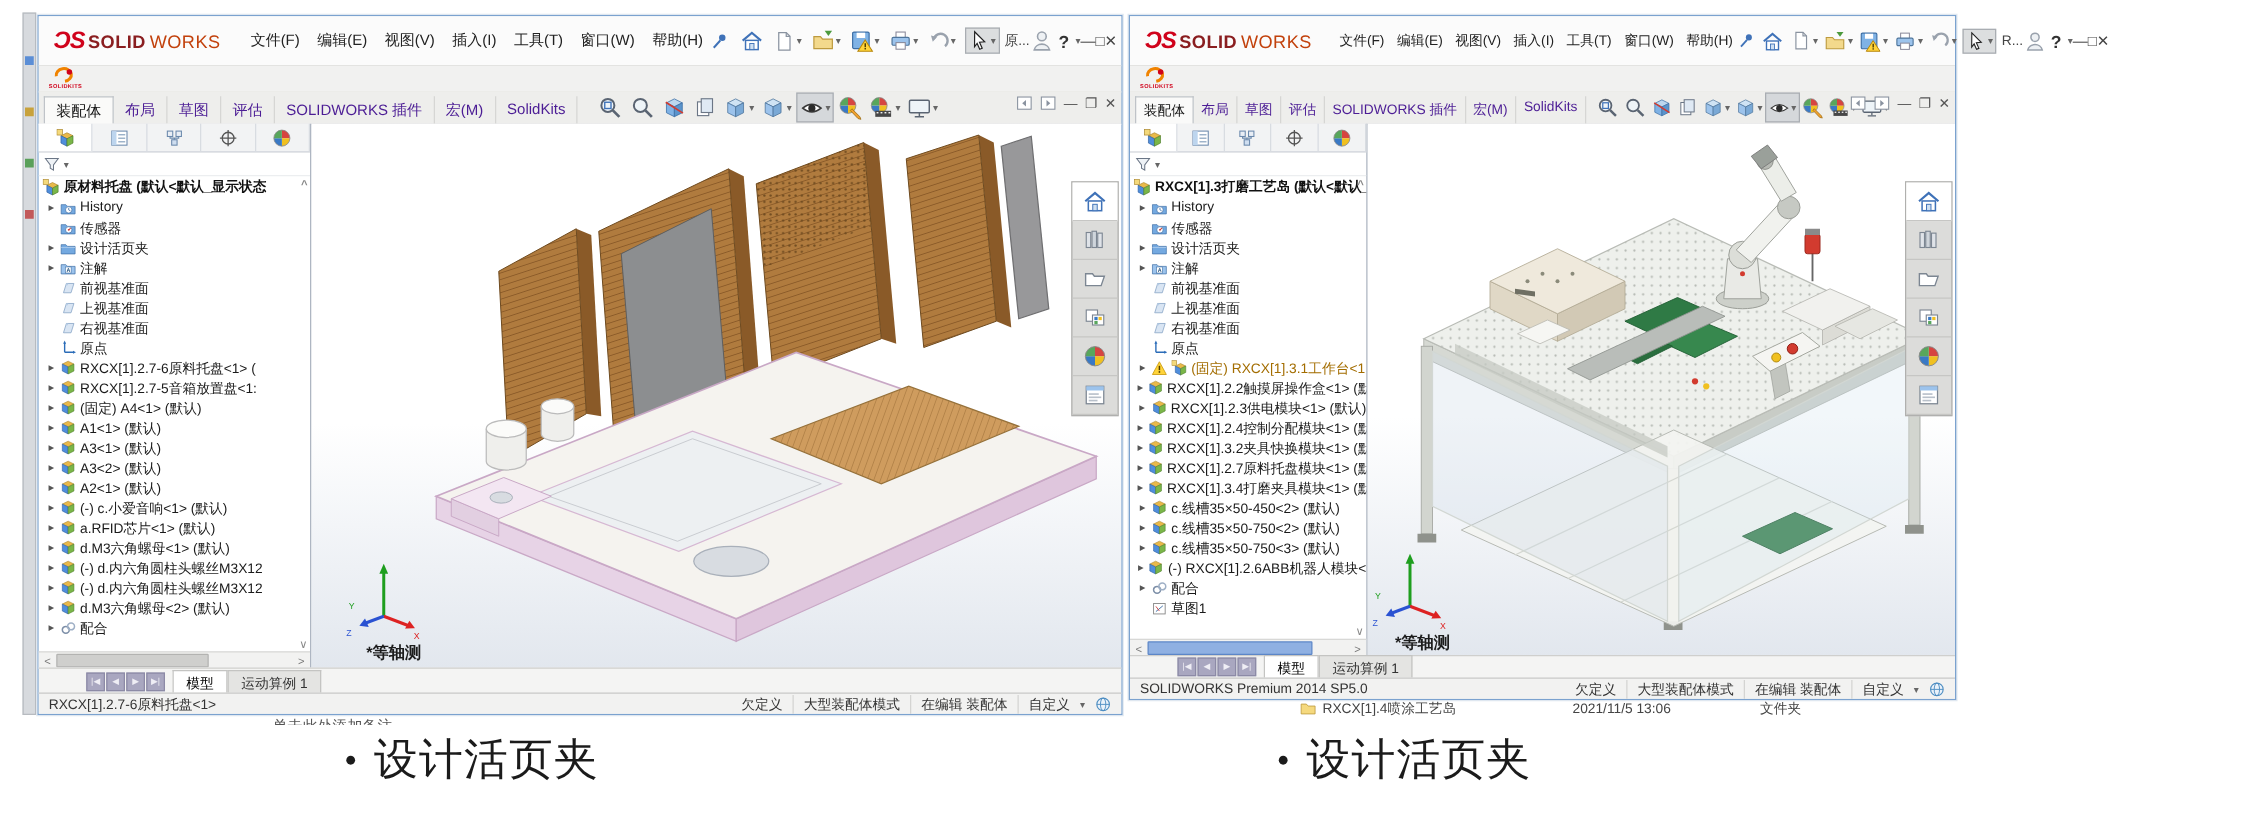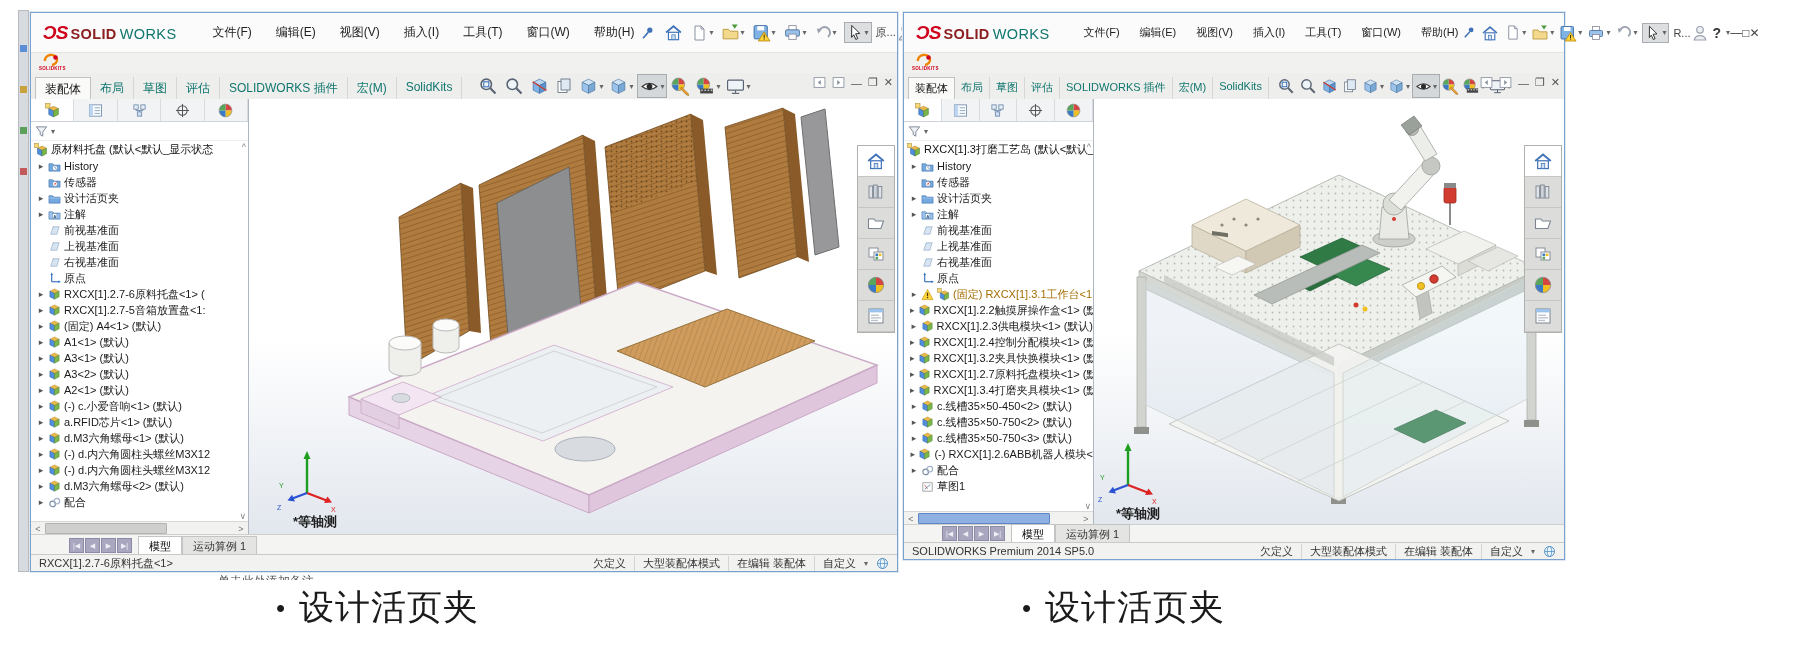--- a/index.html
+++ b/index.html
@@ -4,56 +4,56 @@
 <style>
   html,body{margin:0;padding:0;background:#ffffff;}
   body{font-family:"Liberation Sans","DejaVu Sans",sans-serif;color:#222;}
   #stage{position:relative;width:1794px;height:656px;background:#fff;overflow:hidden;}
   
   .w{position:absolute;background:#f4f5f6;border:1px solid #7ba2cf;box-sizing:border-box;box-shadow:0 0 0 1px #dfe7f0;}
   .tb{position:absolute;left:0;right:0;top:0;height:40px;background:#fbfbfb;border-bottom:1px solid #e3e3e1;display:flex;align-items:center;padding:16px 6px;box-sizing:border-box;}
   .logo{display:flex;align-items:baseline;gap:3px;margin:0 10px 0 6px;white-space:nowrap;}
   .logo .mark{font-weight:bold;font-style:italic;font-size:19px;color:#d0021b;letter-spacing:-1px;}
   .logo .solid{font-weight:bold;font-size:14.5px;color:#8a1e20;letter-spacing:.4px;}
-  .logo .works{font-size:14.5px;color:#0f766e;letter-spacing:.4px;}
-  .menubar{display:flex;gap:12px;margin-left:20px;white-space:nowrap;}
+  .logo .works{font-size:14.5px;color:#c2410c;letter-spacing:.4px;}
+  .menubar{display:flex;gap:2px;margin-left:8px;white-space:nowrap;}
   .menu-item{font-size:12px;color:#222;padding:3px 6px;cursor:default;}
   .compact .menu-item{font-size:11px;padding:3px 4px;}
   .qicons{display:flex;align-items:center;gap:7px;margin-left:10px;}
   .compact .qicons{gap:5px;margin-left:6px;}
   .qi{display:flex;align-items:center;}
   .caret{font-size:8px;color:#666;margin-left:1px;}
   .cursorbox{background:#dcdedf;border:1px solid #a9adb2;padding:1px 2px;display:flex;align-items:center;}
   .quicklabel{font-size:11px;color:#444;margin-left:4px;white-space:nowrap;}
   .tbsp{flex:1;}
   .help{font-size:14px;font-weight:bold;color:#333;margin:0 4px;}
   .winbtn{font-size:12px;color:#444;width:20px;text-align:center;}
   
   .kitsrow{position:absolute;left:0;right:0;top:40px;height:20px;background:#f1f1f0;border-bottom:1px solid #e0e0de;}
   .kitslogo{position:absolute;left:8px;top:0px;display:flex;flex-direction:column;align-items:center;line-height:1;}
   .kitslogo .kname{font-size:4.5px;color:#d0021b;font-weight:bold;letter-spacing:.3px;}
   
   .cmdrow{position:absolute;left:0;right:0;top:60px;height:26px;background:#eeeeec;border-bottom:1px solid #c9ccd1;display:flex;align-items:flex-end;}
   .ctabs{display:flex;height:22px;margin-left:4px;}
-  .ctab{font-size:12px;color:#0f766e;padding:3px 9px 2px;border-right:1px solid #d6d6d4;white-space:nowrap;}
+  .ctab{font-size:12px;color:#4c1d95;padding:3px 9px 2px;border-right:1px solid #d6d6d4;white-space:nowrap;}
   .compact .ctab{font-size:11px;padding:3px 6px 2px;}
   .ctab.active{background:#fafaf9;border:1px solid #bfc3c8;border-bottom:none;color:#111;}
   .hud{display:flex;align-items:center;height:26px;margin-left:14px;gap:2px;}
   .compact .hud{margin-left:6px;gap:0px;}
   .hv{display:flex;align-items:center;justify-content:center;height:24px;padding:0 2px;}
   .hv.pressed{background:#d5d8db;border:1px solid #a9adb2;box-sizing:border-box;}
   .docctl{position:absolute;right:4px;top:63px;display:flex;align-items:center;gap:6px;}
   .docctl .t{font-size:11px;color:#555;}
   
   .panel{position:absolute;left:0;background:#fff;border-right:1px solid #aeb6c2;box-sizing:border-box;}
   .fmtabs{height:22px;display:flex;border-bottom:1px solid #cfd4da;background:#f2f3f4;}
   .fmtab{flex:1;display:flex;align-items:center;justify-content:center;border-right:1px solid #d8dce1;}
   .fmtab.active{background:#fff;}
   .filterrow{height:18px;display:flex;align-items:center;padding-left:4px;gap:2px;border-bottom:1px solid #eceef0;}
-  .rootrow{height:17px;display:flex;align-items:center;gap:3px;padding-left:3px;position:relative;}
+  .rootrow{height:17px;display:flex;align-items:center;gap:3px;padding-left:3px;position:relative;font-weight:bold;}
   .rootlbl{font-size:11px;color:#111;white-space:nowrap;overflow:hidden;}
   .scrollup{position:absolute;right:2px;top:1px;font-size:9px;color:#888;}
   .tree{overflow:hidden;}
   .tree-row{height:16px;display:flex;align-items:center;gap:3px;padding-left:6px;white-space:nowrap;}
   .twisty{width:8px;font-size:9px;color:#555;text-align:center;}
   .tlabel{font-size:11px;color:#1a1a1a;}
   .tlabel.fixed{color:#a36d00;}
   .ic{flex:none;}
   .hscroll{position:absolute;left:0;right:0;height:13px;background:#f2f2f1;border-top:1px solid #d8d8d6;display:flex;align-items:center;}
   .hsar{font-size:9px;color:#777;width:14px;text-align:center;}
@@ -1334,20 +1334,30 @@
       <span class="stcaret">▾</span>
       <span class="stglobe">
           <svg width="13" height="13">
             <use href="#s-globe"></use>
           </svg>
         </span>
     </div>
   </section>
 
   <div class="partialnote" style="left:218px;top:573px;width:220px;height:7px;">单击此处添加备注</div>
+  <div class="filerow" style="left:1040px;top:560px;width:520px;height:13px;">
+    <span class="fname">
+      <svg width="13" height="13">
+          <use href="#s-ffolder"></use>
+        </svg>
+      <span>RXCX[1].4喷涂工艺岛</span>
+    </span>
+    <span class="fdate">2021/11/5 13:06</span>
+    <span>文件夹</span>
+  </div>
 
   <div class="caption" style="left:276px;top:584px;">
     <span class="bullet">•</span>
     <span class="ctext">设计活页夹</span>
   </div>
   <div class="caption" style="left:1022px;top:584px;">
     <span class="bullet">•</span>
     <span class="ctext">设计活页夹</span>
   </div>
 

